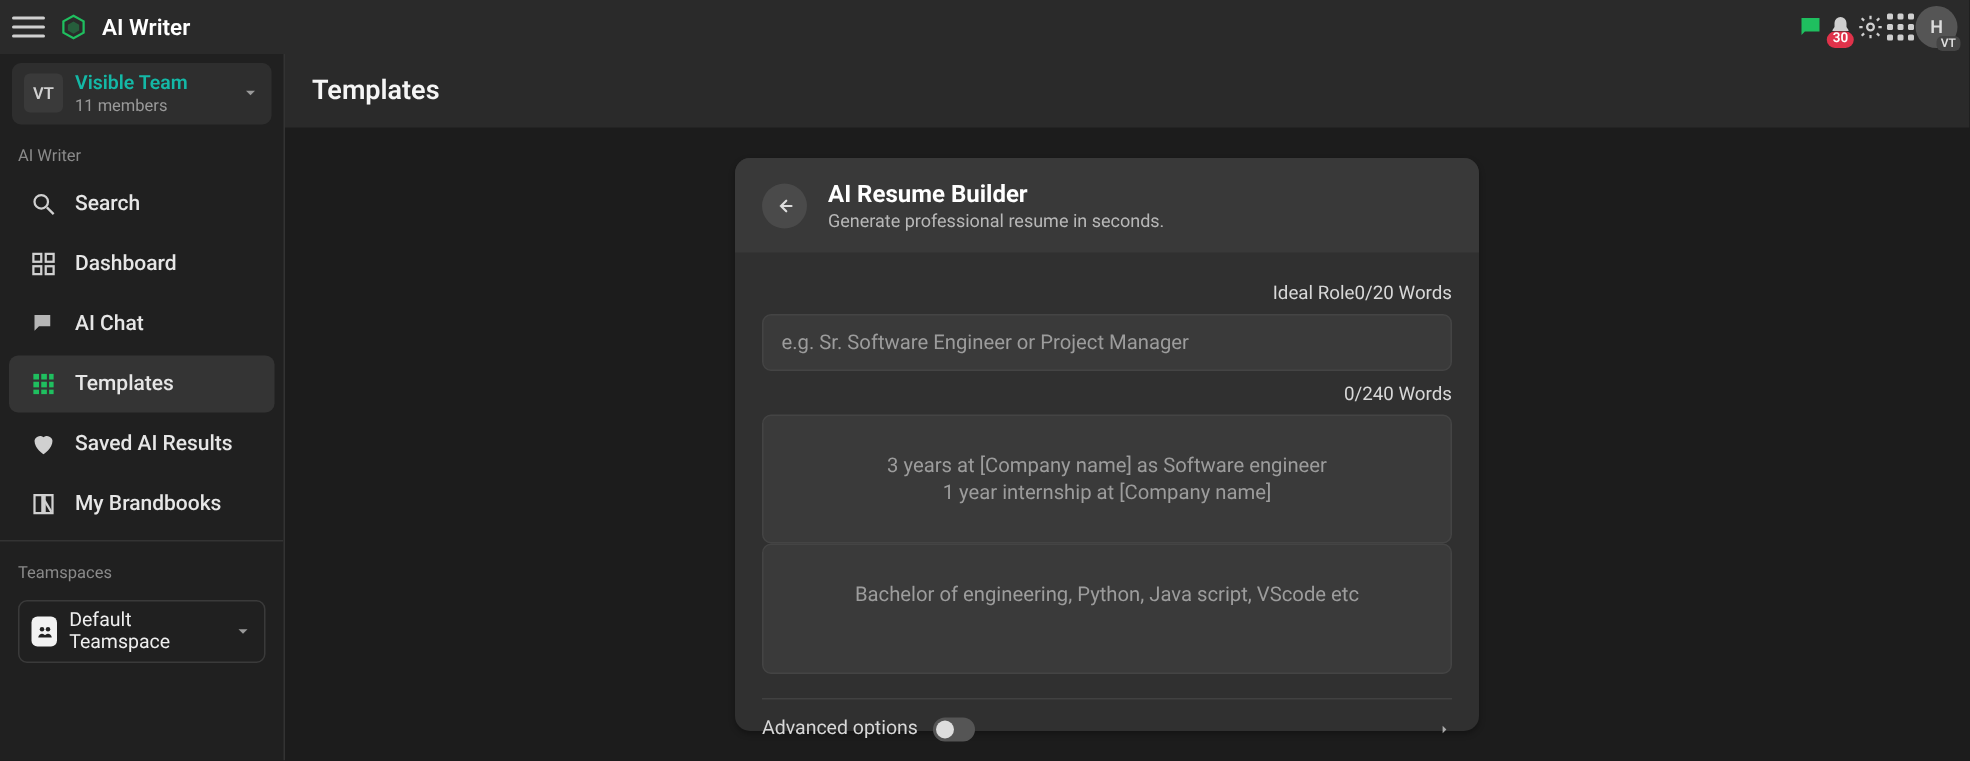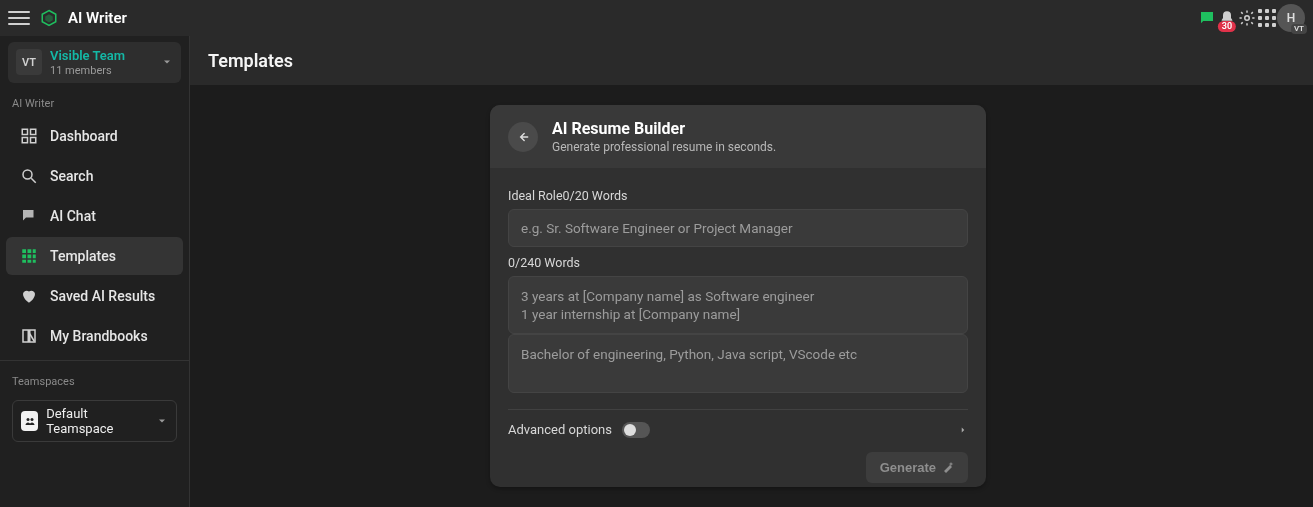--- a/index.html
+++ b/index.html
@@ -96,30 +96,30 @@
     background:#393939;border-radius:10px 10px 0 0;
     padding:14px 18px;display:flex;align-items:center;gap:14px;
   }
   .back-circle{
     width:30px;height:30px;border-radius:50%;background:#4a4a4a;
     display:flex;align-items:center;justify-content:center;color:#ddd;cursor:pointer;flex-shrink:0;
   }
   .ct-title{font-size:16px;font-weight:700;color:#fff;}
   .ct-sub{font-size:12px;color:#b8b8b8;margin-top:2px;}
   .card-body{padding:12px 18px 18px;display:flex;flex-direction:column;}
-  .label-row{display:flex;justify-content:flex-start;align-items:center;margin:8px 0 6px;}
+  .label-row{display:flex;justify-content:flex-end;align-items:center;margin:8px 0 6px;}
   .label-row .lab{font-size:12.5px;color:#d8d8d8;}
   .label-row .cnt{font-size:12.5px;color:#d8d8d8;}
   .inp, .ta{
     width:100%;background:#3a3a3a;border:1px solid #444;border-radius:6px;
     color:#eaeaea;font-size:13.5px;font-family:inherit;outline:none;
   }
   .inp{padding:10px 12px;}
   .inp::placeholder,.ta::placeholder{color:#9c9c9c;}
-  .ta{padding:10px 12px;resize:none;line-height:1.35;}
+  .ta{padding:24px 12px;resize:none;line-height:1.35;text-align:center;}
   .adv-row{
     display:flex;align-items:center;gap:10px;
     margin-top:16px;border-top:1px solid #414141;padding:12px 0 0;
     cursor:pointer;
   }
   .adv-label{font-size:13px;color:#d8d8d8;}
   .toggle{
     width:28px;height:16px;background:#555;border-radius:10px;position:relative;
   }
   .toggle::after{
@@ -206,37 +206,37 @@
             <path fill="#9a9a9a" d="M6 9l6 6 6-6z"></path>
           </svg>
       </div>
     </div>
 
     <div class="section-label">AI Writer</div>
 
     <div class="nav-item">
       <span class="nicon">
         <svg width="18" height="18" viewBox="0 0 24 24">
+            <circle cx="10" cy="10" r="6" fill="none" stroke="currentColor" stroke-width="2"></circle>
+            <line x1="15" y1="15" x2="21" y2="21" stroke="currentColor" stroke-width="2"></line>
+          </svg>
+      </span>
+      <span>Search</span>
+    </div>
+
+    <div class="nav-item">
+      <span class="nicon">
+        <svg width="18" height="18" viewBox="0 0 24 24">
             <rect x="3" y="3" width="7" height="7" fill="none" stroke="currentColor" stroke-width="2"></rect>
             <rect x="14" y="3" width="7" height="7" fill="none" stroke="currentColor" stroke-width="2"></rect>
             <rect x="3" y="14" width="7" height="7" fill="none" stroke="currentColor" stroke-width="2"></rect>
             <rect x="14" y="14" width="7" height="7" fill="none" stroke="currentColor" stroke-width="2"></rect>
           </svg>
       </span>
       <span>Dashboard</span>
-    </div>
-
-    <div class="nav-item">
-      <span class="nicon">
-        <svg width="18" height="18" viewBox="0 0 24 24">
-            <circle cx="10" cy="10" r="6" fill="none" stroke="currentColor" stroke-width="2"></circle>
-            <line x1="15" y1="15" x2="21" y2="21" stroke="currentColor" stroke-width="2"></line>
-          </svg>
-      </span>
-      <span>Search</span>
     </div>
 
     <div class="nav-item">
       <span class="nicon">
         <svg width="18" height="18" viewBox="0 0 24 24">
             <path fill="currentColor" d="M4 4h14v10H8l-4 4z" opacity="0.85"></path>
           </svg>
       </span>
       <span>AI Chat</span>
     </div>

